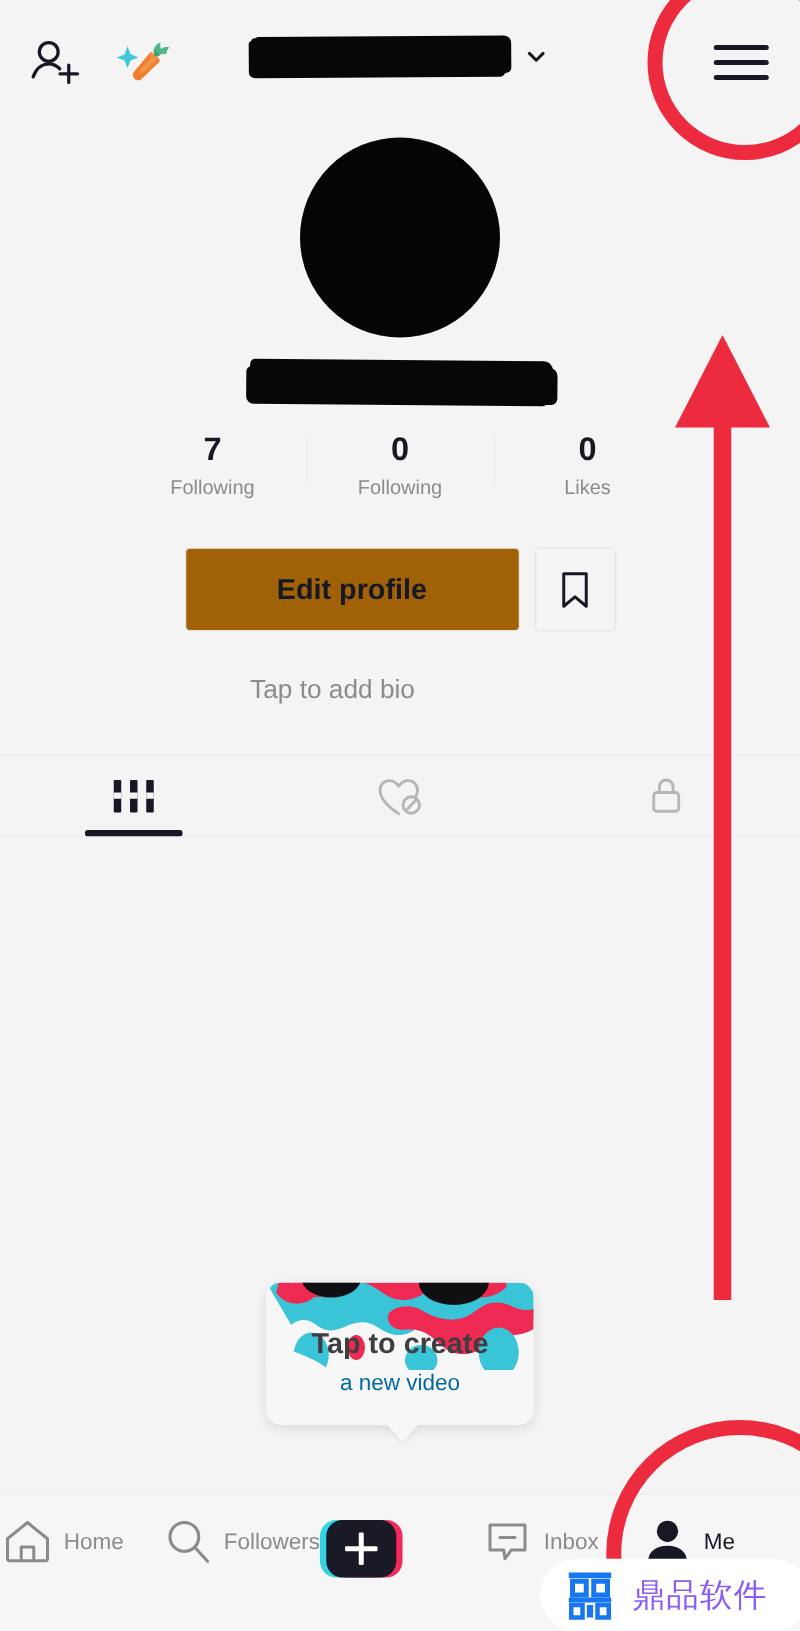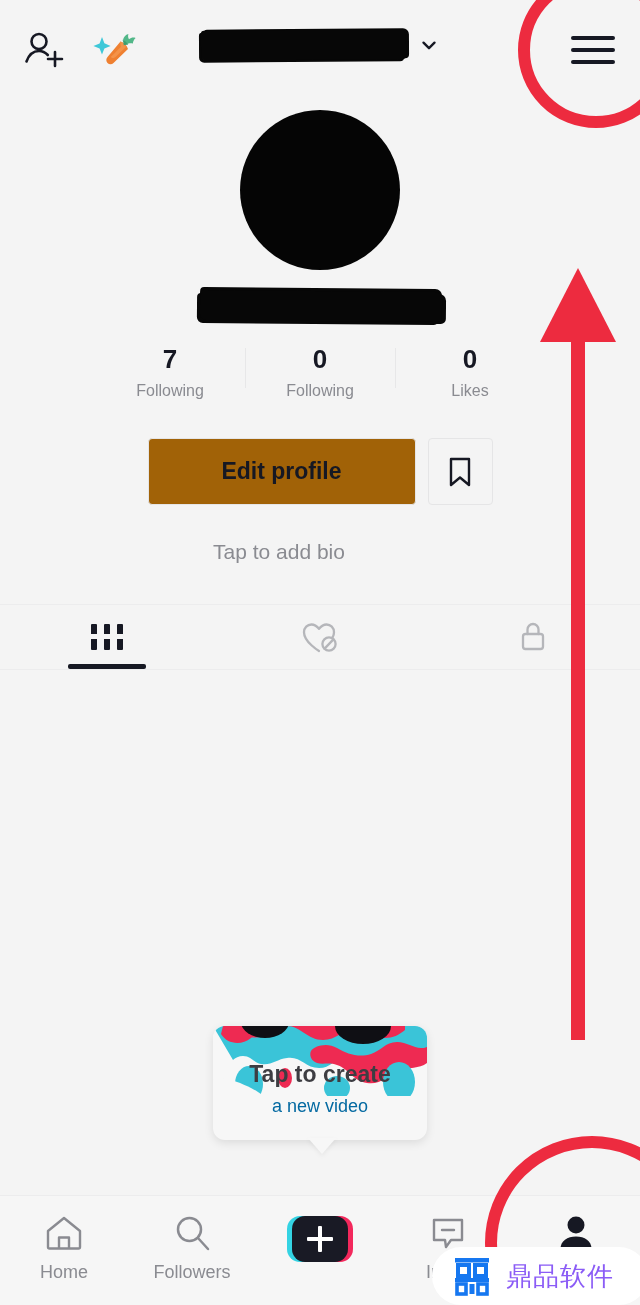--- a/index.html
+++ b/index.html
@@ -184,21 +184,20 @@
     box-sizing: border-box;
   }
   .bio {
     position: absolute;
     top: 540px;
     left: 0;
     width: 532px;
     text-align: center;
     font-size: 21px;
     color: #8a8b91;
-    margin-left: 13px;
   }
 
   
   .tabs {
     position: absolute;
     top: 604px;
     left: 0;
     width: 640px;
     height: 66px;
     display: flex;
@@ -303,21 +302,21 @@
     height: 110px;
     background: #f6f6f6;
     border-top: 1px solid #ececed;
     display: flex;
     align-items: flex-start;
     box-sizing: border-box;
   }
   .navitem {
     flex: 1;
     display: flex;
-    flex-direction: column;
+    flex-direction: row;
     align-items: center;
     padding-top: 16px;
     gap: 7px;
   }
   .navlabel {
     font-size: 18px;
     color: #8a8b91;
     line-height: 22px;
   }
   .navlabel.active { color: #161823; }

